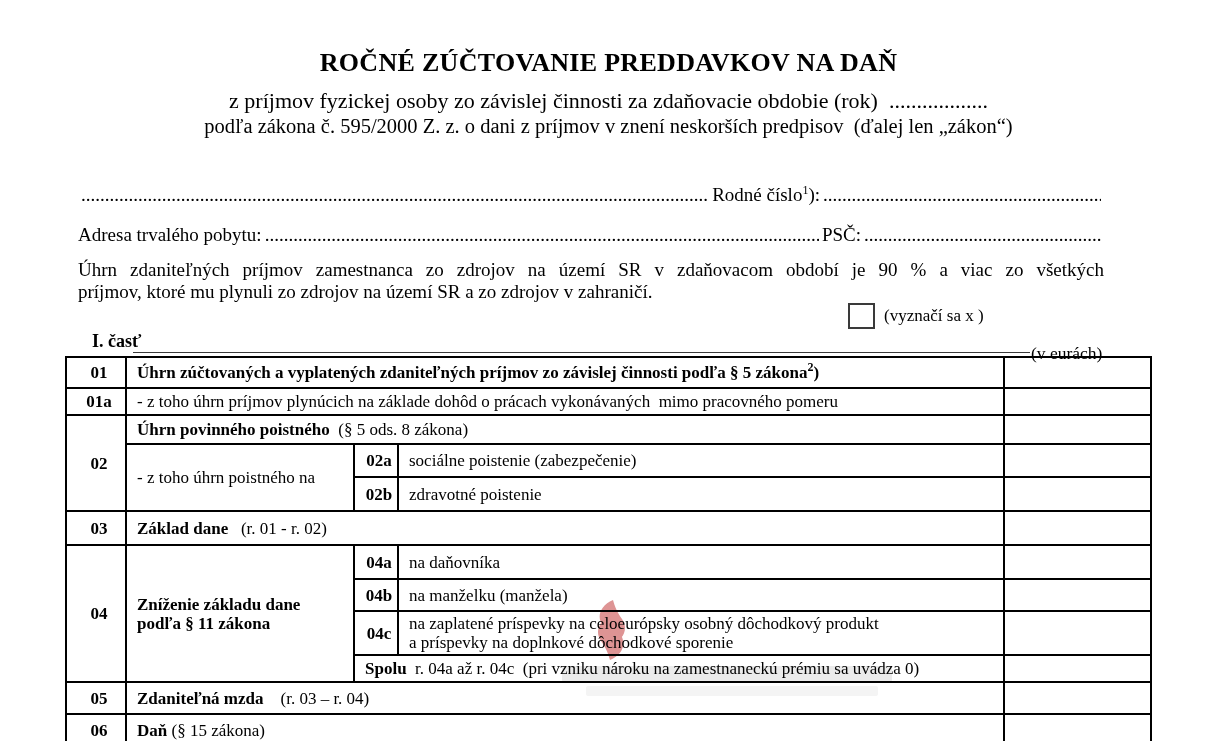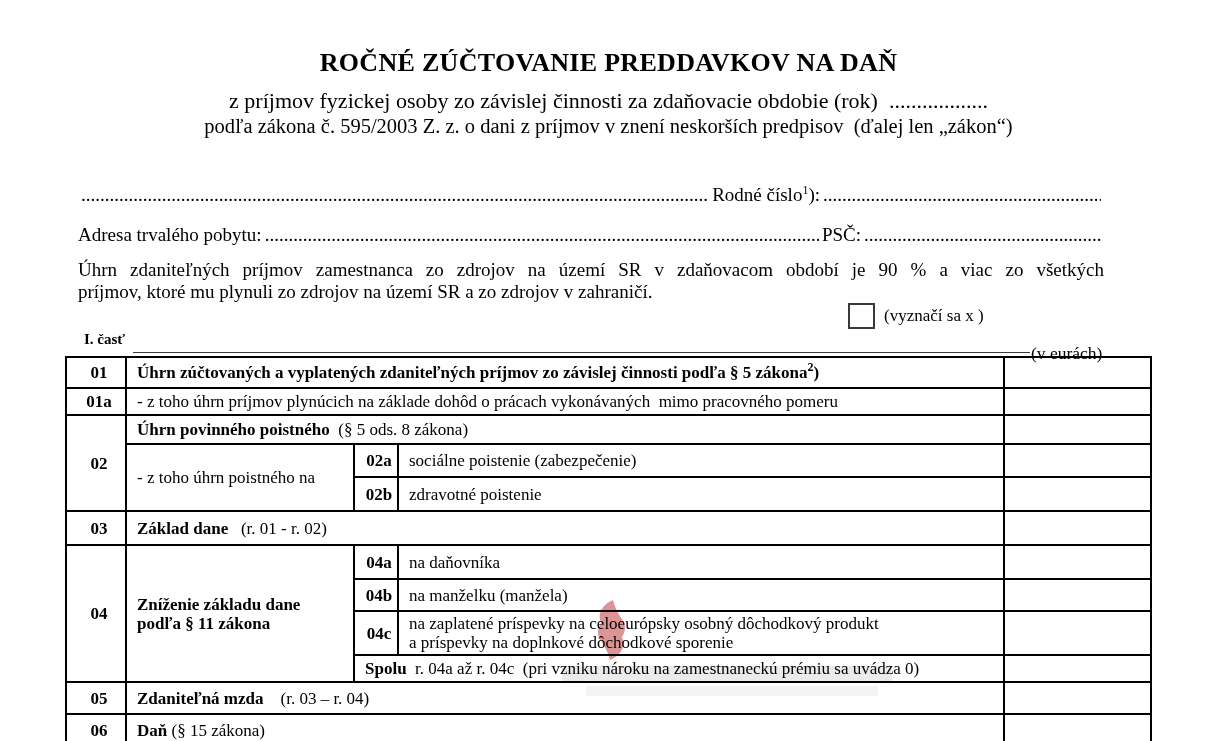--- a/index.html
+++ b/index.html
@@ -23,21 +23,21 @@
   .nowrap{white-space:nowrap;}
   sup{font-size:12px;line-height:0;}
 
   .para{left:78px;top:259px;width:1026px;font-size:19px;line-height:22px;}
   .para .l1{display:block;text-align:justify;text-align-last:justify;}
   .para .l2{display:block;}
 
   .checkbox{left:848px;top:303px;width:23px;height:22px;border:2px solid #3a3a3a;background:#fff;}
   .checkhint{left:884px;top:306px;font-size:17px;}
 
-  .partlabel{left:84px;top:331px;font-size:15px;font-weight:bold;}
+  .partlabel{left:92px;top:331px;font-size:18px;font-weight:bold;}
   .partrule{left:133px;top:352px;width:897px;height:0;border-top:1.5px solid #3a3a3a;}
   .eurnote{left:1031px;top:343px;font-size:17.5px;font-family:Liberation Serif, serif;}
 
   table.form{position:absolute;left:65px;top:356px;width:1085px;
              border-collapse:collapse;table-layout:fixed;}
   table.form td{border:2px solid #000;font-size:17px;vertical-align:middle;
                 padding:0 4px 0 10px;overflow:hidden;line-height:19px;}
   td.num{text-align:center;font-weight:bold;font-size:17.5px;padding:0;margin-left:24px;}
   td.sub{text-align:center;font-weight:bold;font-size:16.5px;padding:0;}
   td.val{padding:0;}
@@ -55,21 +55,21 @@
   .wm-bar1{left:562px;top:666px;width:330px;height:16px;background:rgba(130,130,130,.16);border-radius:2px;}
   .wm-bar2{left:586px;top:686px;width:292px;height:10px;background:rgba(150,150,150,.10);border-radius:2px;}
 </style>
 </head>
 <body>
 
 <div class="page">
 
   <div class="abs center title">ROČNÉ ZÚČTOVANIE PREDDAVKOV NA DAŇ</div>
   <div class="abs center sub1 pre">z príjmov fyzickej osoby zo závislej činnosti za zdaňovacie obdobie (rok)  ..................</div>
-  <div class="abs center sub2 pre">podľa zákona č. 595/2003 Z. z. o dani z príjmov v znení neskorších predpisov  (ďalej len „zákon“)</div>
+  <div class="abs center sub2 pre">podľa zákona č. 595/2000 Z. z. o dani z príjmov v znení neskorších predpisov  (ďalej len „zákon“)</div>
 
   <div class="abs fieldline fl1">
     <span class="dots">........................................................................................................................................................................................................................................................</span>
     <span class="nowrap"><span>Rodné číslo</span><sup>1</sup><span>):</span></span>
     <span class="dots fixed1">........................................................................................................................................................................................................................................................</span>
   </div>
 
   <div class="abs fieldline fl2">
     <span class="nowrap pre">Adresa trvalého pobytu:</span>
     <span class="dots">........................................................................................................................................................................................................................................................</span>

